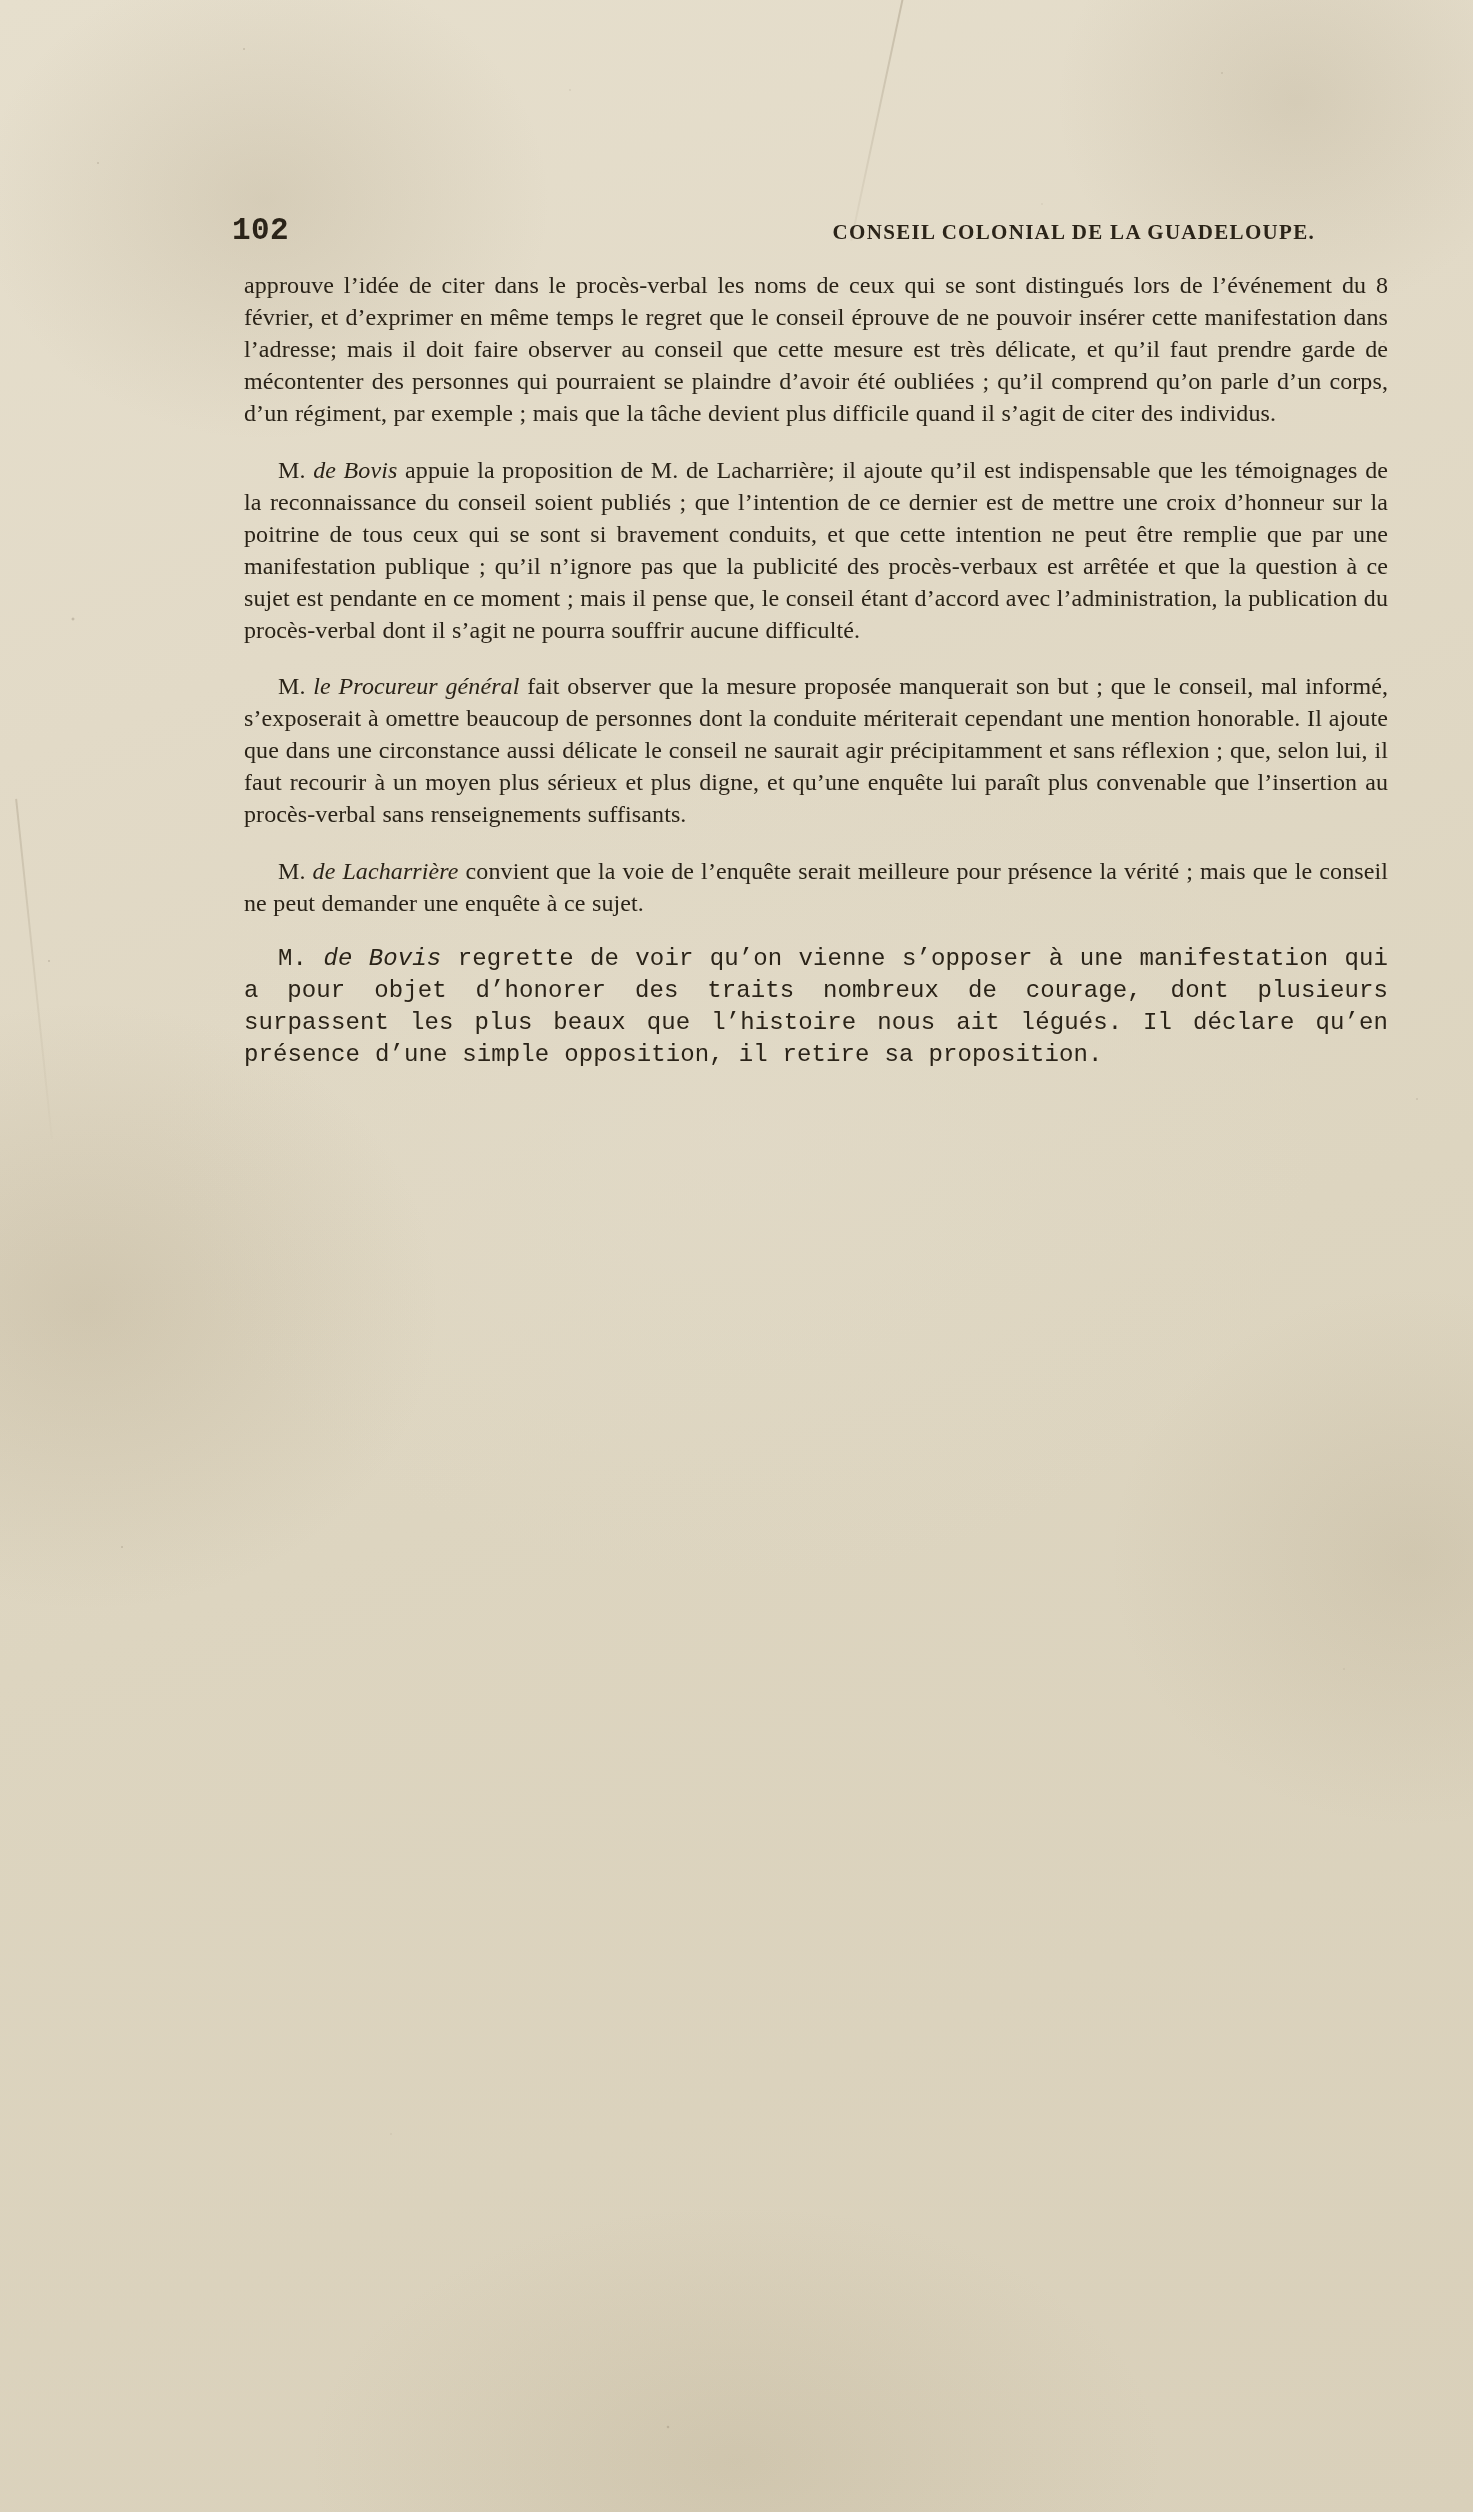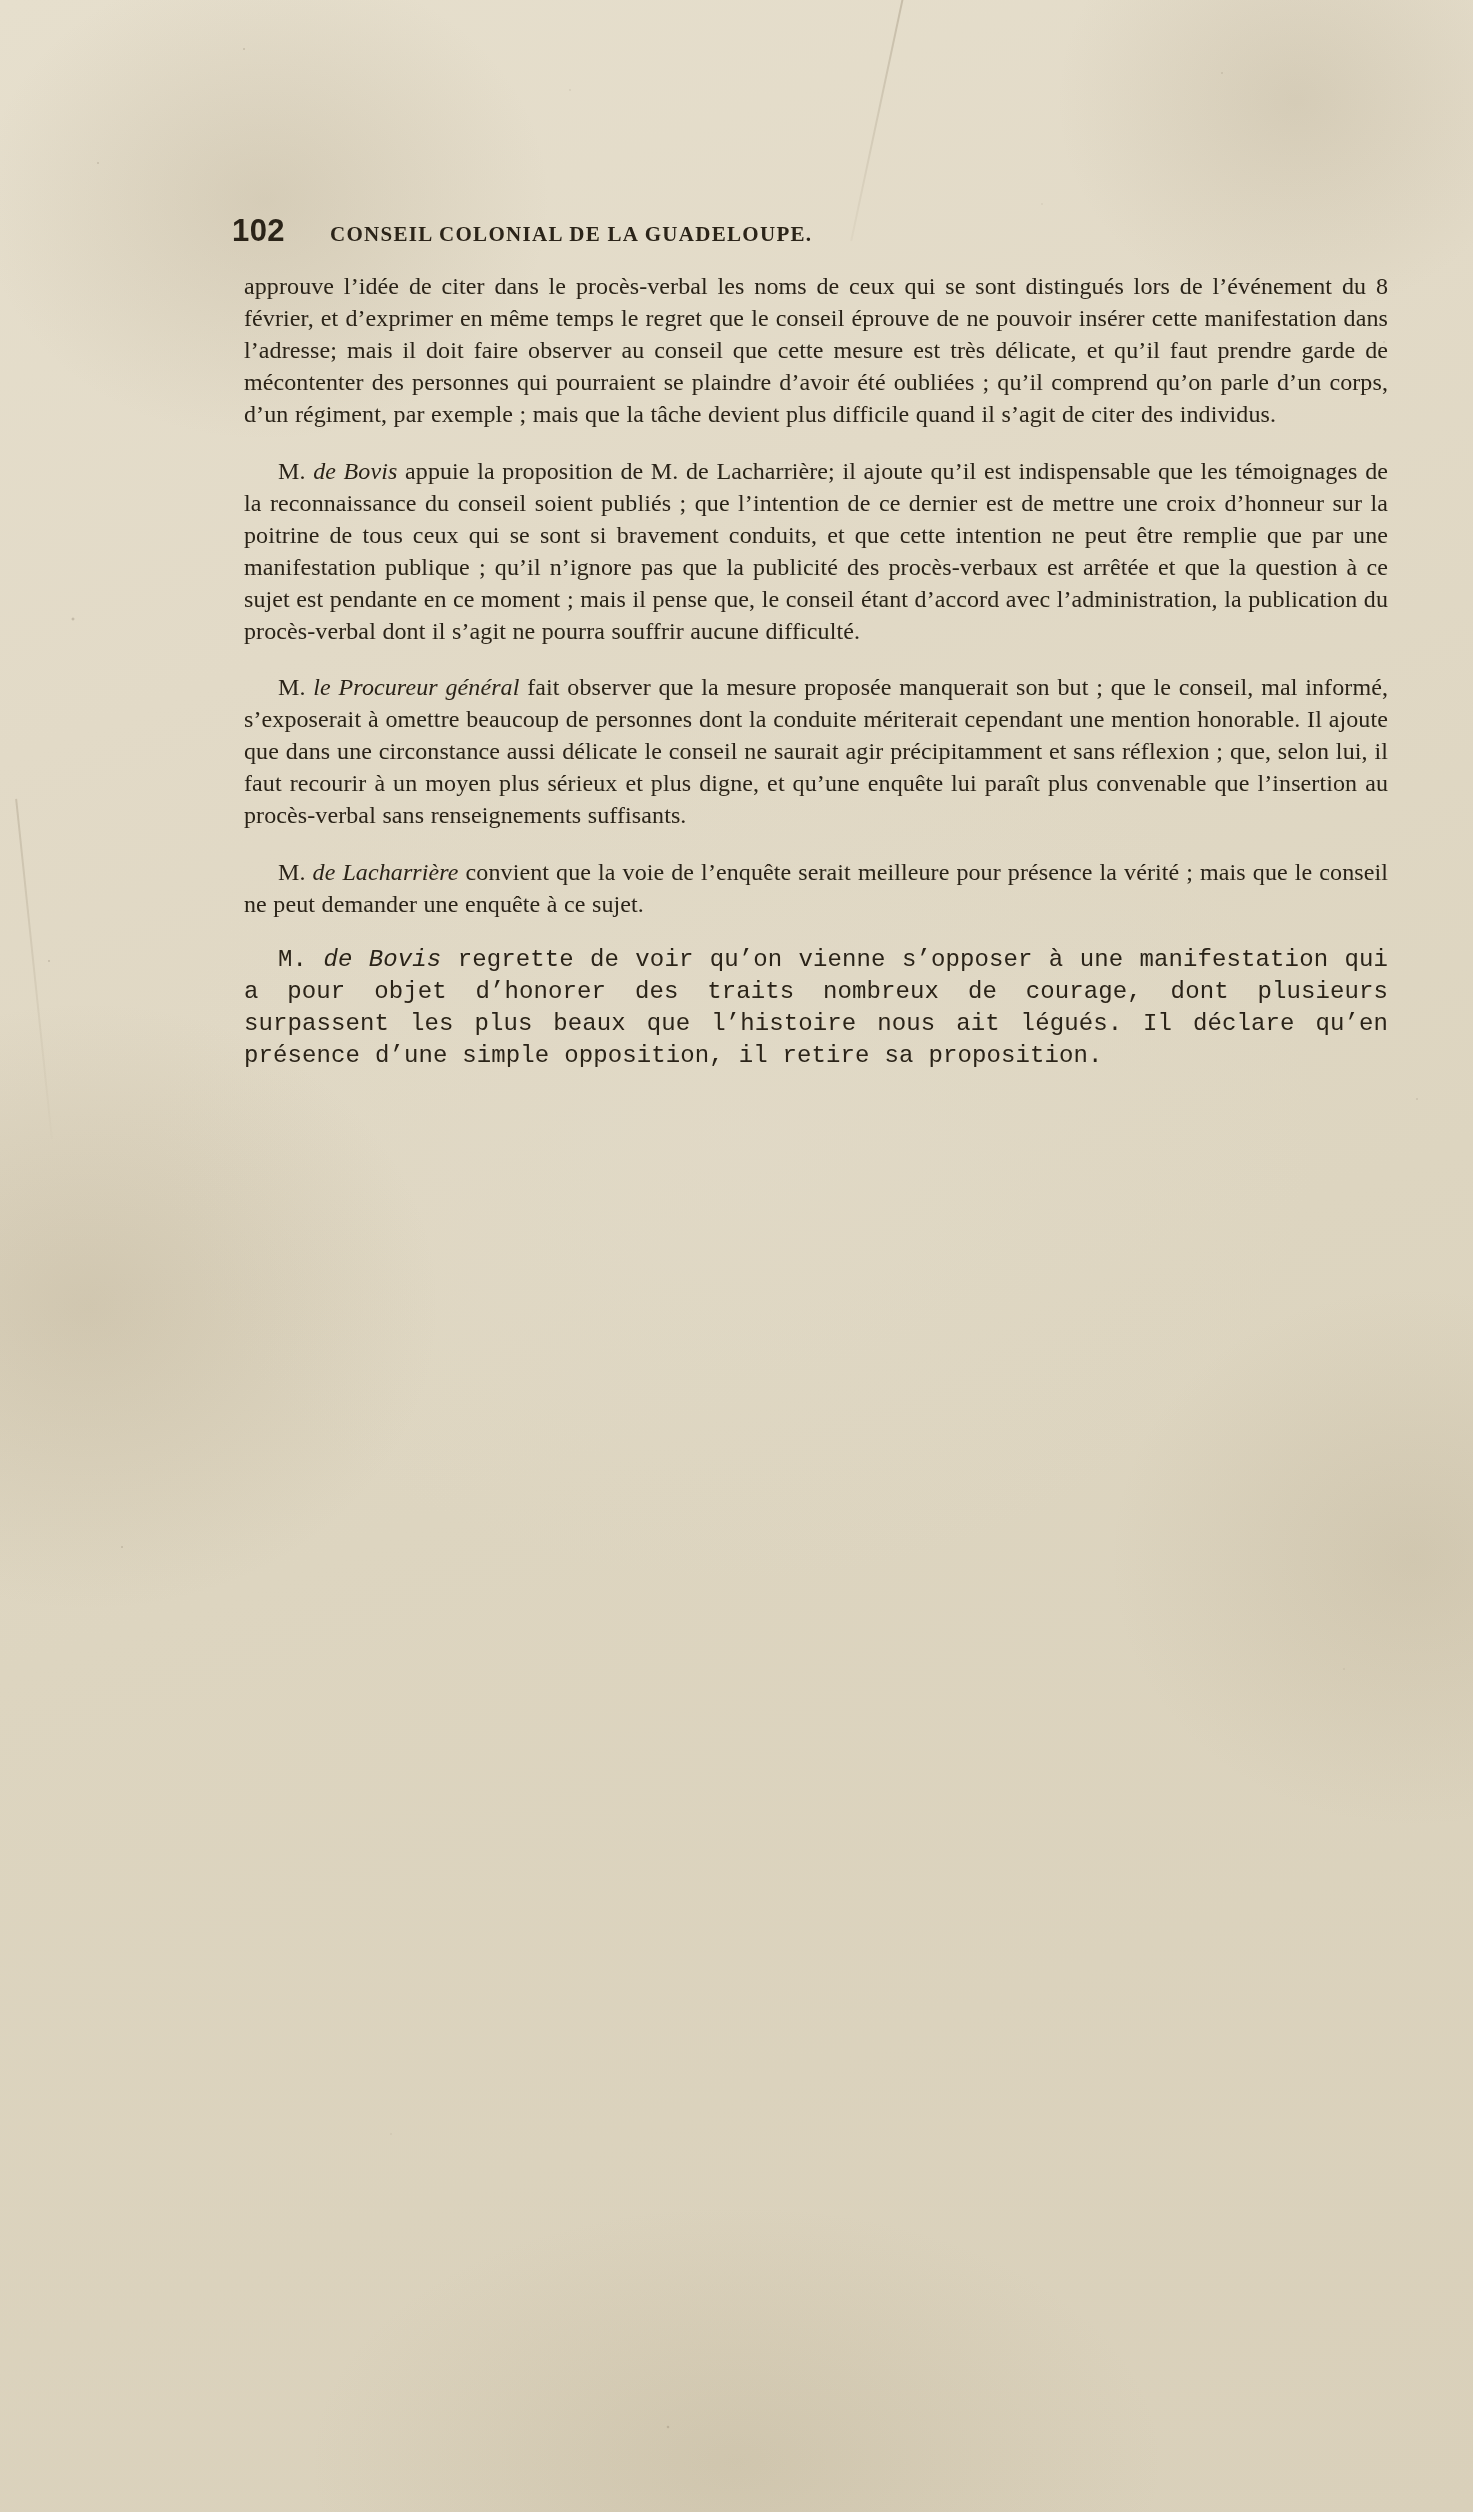--- a/index.html
+++ b/index.html
@@ -76,30 +76,30 @@
     top: 213px;
     width: 1156px;
   }
 
   .header-row {
     display: flex;
     align-items: baseline;
     margin-bottom: 21px;
   }
   .folio {
-    font-family: Liberation Sans, sans-serif;
+    font-family: Liberation Mono, monospace;
     font-size: 31px;
     font-weight: 700;
     color: #2b2419;
     letter-spacing: 0.4px;
     width: 98px;
   }
   .running-head {
     flex: 1;
-    text-align: left;
+    text-align: right;
     font-size: 21px;
     font-weight: 700;
     letter-spacing: 1.3px;
     color: #2b2419;
     padding-right: 73px;
   }
 
   p.para {
     font-size: 24px;
     line-height: 1.335;

